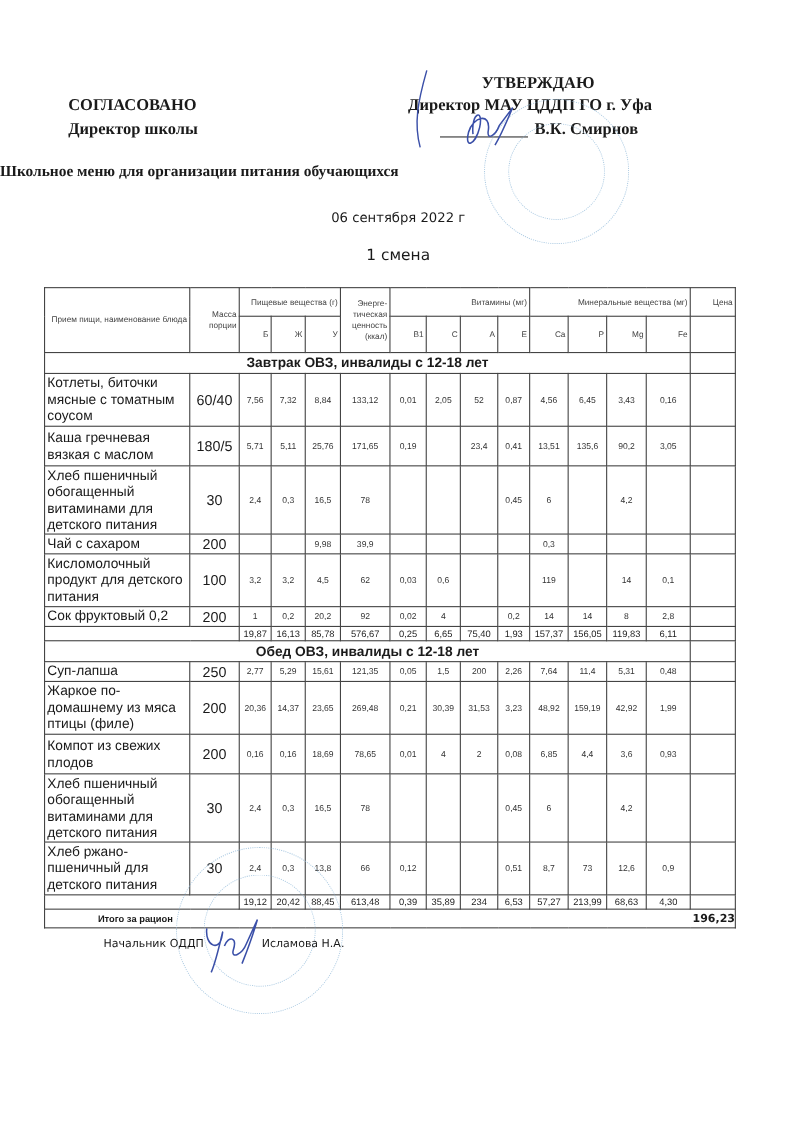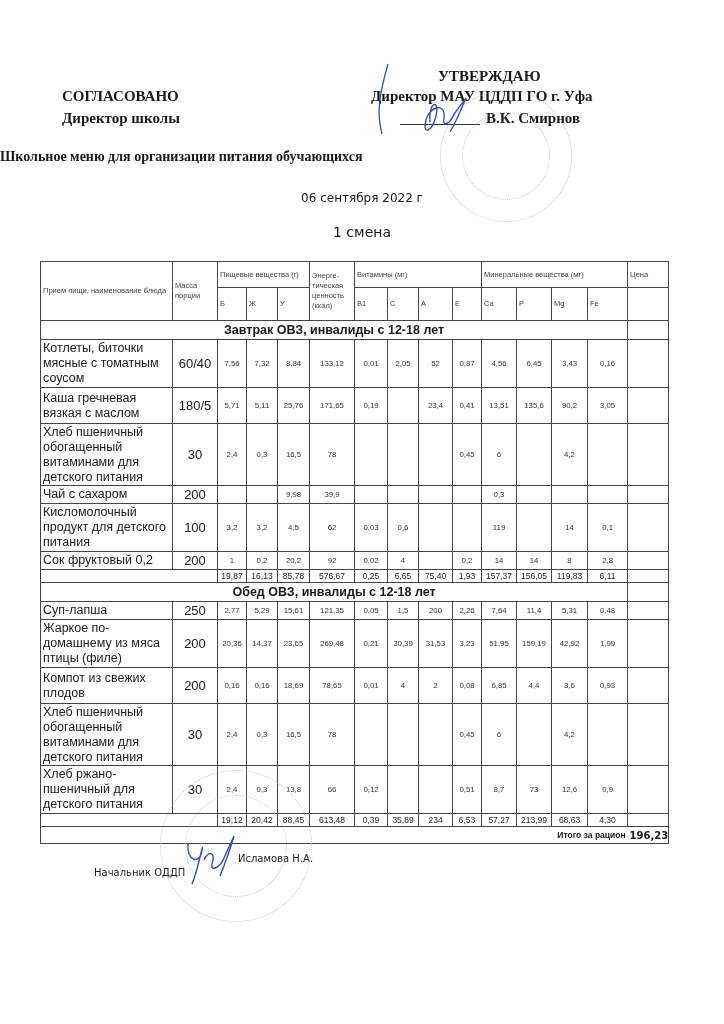--- a/index.html
+++ b/index.html
@@ -12,30 +12,30 @@
   #approve-title { left: 438px; top: 68px; font-size: 15px; }
   #approve-role { left: 371px; top: 88px; font-size: 15px; }
   #approve-name { left: 486px; top: 110px; font-size: 15px; }
   #approve-line { left: 400px; top: 124px; width: 80px; border-top: 1px solid #333; }
   #doc-title { left: 0; width: 724px; top: 149px; text-align: left; font-size: 14px; }
   #doc-date { left: 0; width: 724px; top: 191px; text-align: center; font-size: 12px; font-family: "DejaVu Sans", sans-serif; }
   #doc-shift { left: 0; width: 724px; top: 224px; text-align: center; font-size: 14px; font-family: "DejaVu Sans", sans-serif; }
 
   table.menu { position: absolute; left: 40px; top: 261px; border-collapse: collapse; table-layout: fixed; width: 628px; }
   table.menu td { border: 1px solid #444; padding: 0 2px; vertical-align: middle; }
-  .hdr { font-size: 7.5px; color: #444; text-align: left; line-height: 10px; }
+  .hdr { font-size: 7.5px; color: #444; text-align: right; line-height: 10px; }
   .section { font-size: 12.5px; font-weight: bold; text-align: center; height: 18px; }
   .name { font-size: 12.5px; line-height: 15px; text-align: left; padding-left: 2px !important; }
   .mass { font-size: 13px; text-align: center; }
   .num { font-size: 7.8px; text-align: center; color: #333; }
   .tot { font-size: 8.5px; text-align: center; color: #222; height: 12px; }
-  .grand-label { font-size: 8.5px; font-weight: bold; text-align: right; padding-left: 48px !important; height: 16px; }
+  .grand-label { font-size: 8.5px; font-weight: bold; text-align: left; padding-left: 48px !important; height: 16px; }
   .grand-val { font-size: 10px; font-weight: bold; text-align: right; font-family: "DejaVu Sans", sans-serif; }
 
-  #chief-role { left: 94px; top: 853px; font-size: 10px; font-family: "DejaVu Sans", sans-serif; margin-top: 14px; }
+  #chief-role { left: 94px; top: 853px; font-size: 10px; font-family: "DejaVu Sans", sans-serif; }
   #chief-name { left: 238px; top: 853px; font-size: 10px; font-family: "DejaVu Sans", sans-serif; }
 
   .stamp { position: absolute; border-radius: 50%; border: 1.5px dotted #8fb8d8; opacity: 0.7; }
   .sig { position: absolute; }
 </style>
 </head>
 <body>
 
 <div class="abs serif" id="agreed-title">СОГЛАСОВАНО</div>
 <div class="abs serif" id="agreed-role">Директор школы</div>
@@ -243,21 +243,21 @@
         <td class="name">Жаркое по-домашнему из мяса птицы (филе)</td>
         <td class="mass">200</td>
         <td class="num">20,36</td>
         <td class="num">14,37</td>
         <td class="num">23,65</td>
         <td class="num">269,48</td>
         <td class="num">0,21</td>
         <td class="num">30,39</td>
         <td class="num">31,53</td>
         <td class="num">3,23</td>
-        <td class="num">51,95</td>
+        <td class="num">48,92</td>
         <td class="num">159,19</td>
         <td class="num">42,92</td>
         <td class="num">1,99</td>
         <td></td>
       </tr>
       <tr style="height: 36px;">
         <td class="name">Компот из свежих плодов</td>
         <td class="mass">200</td>
         <td class="num">0,16</td>
         <td class="num">0,16</td>

